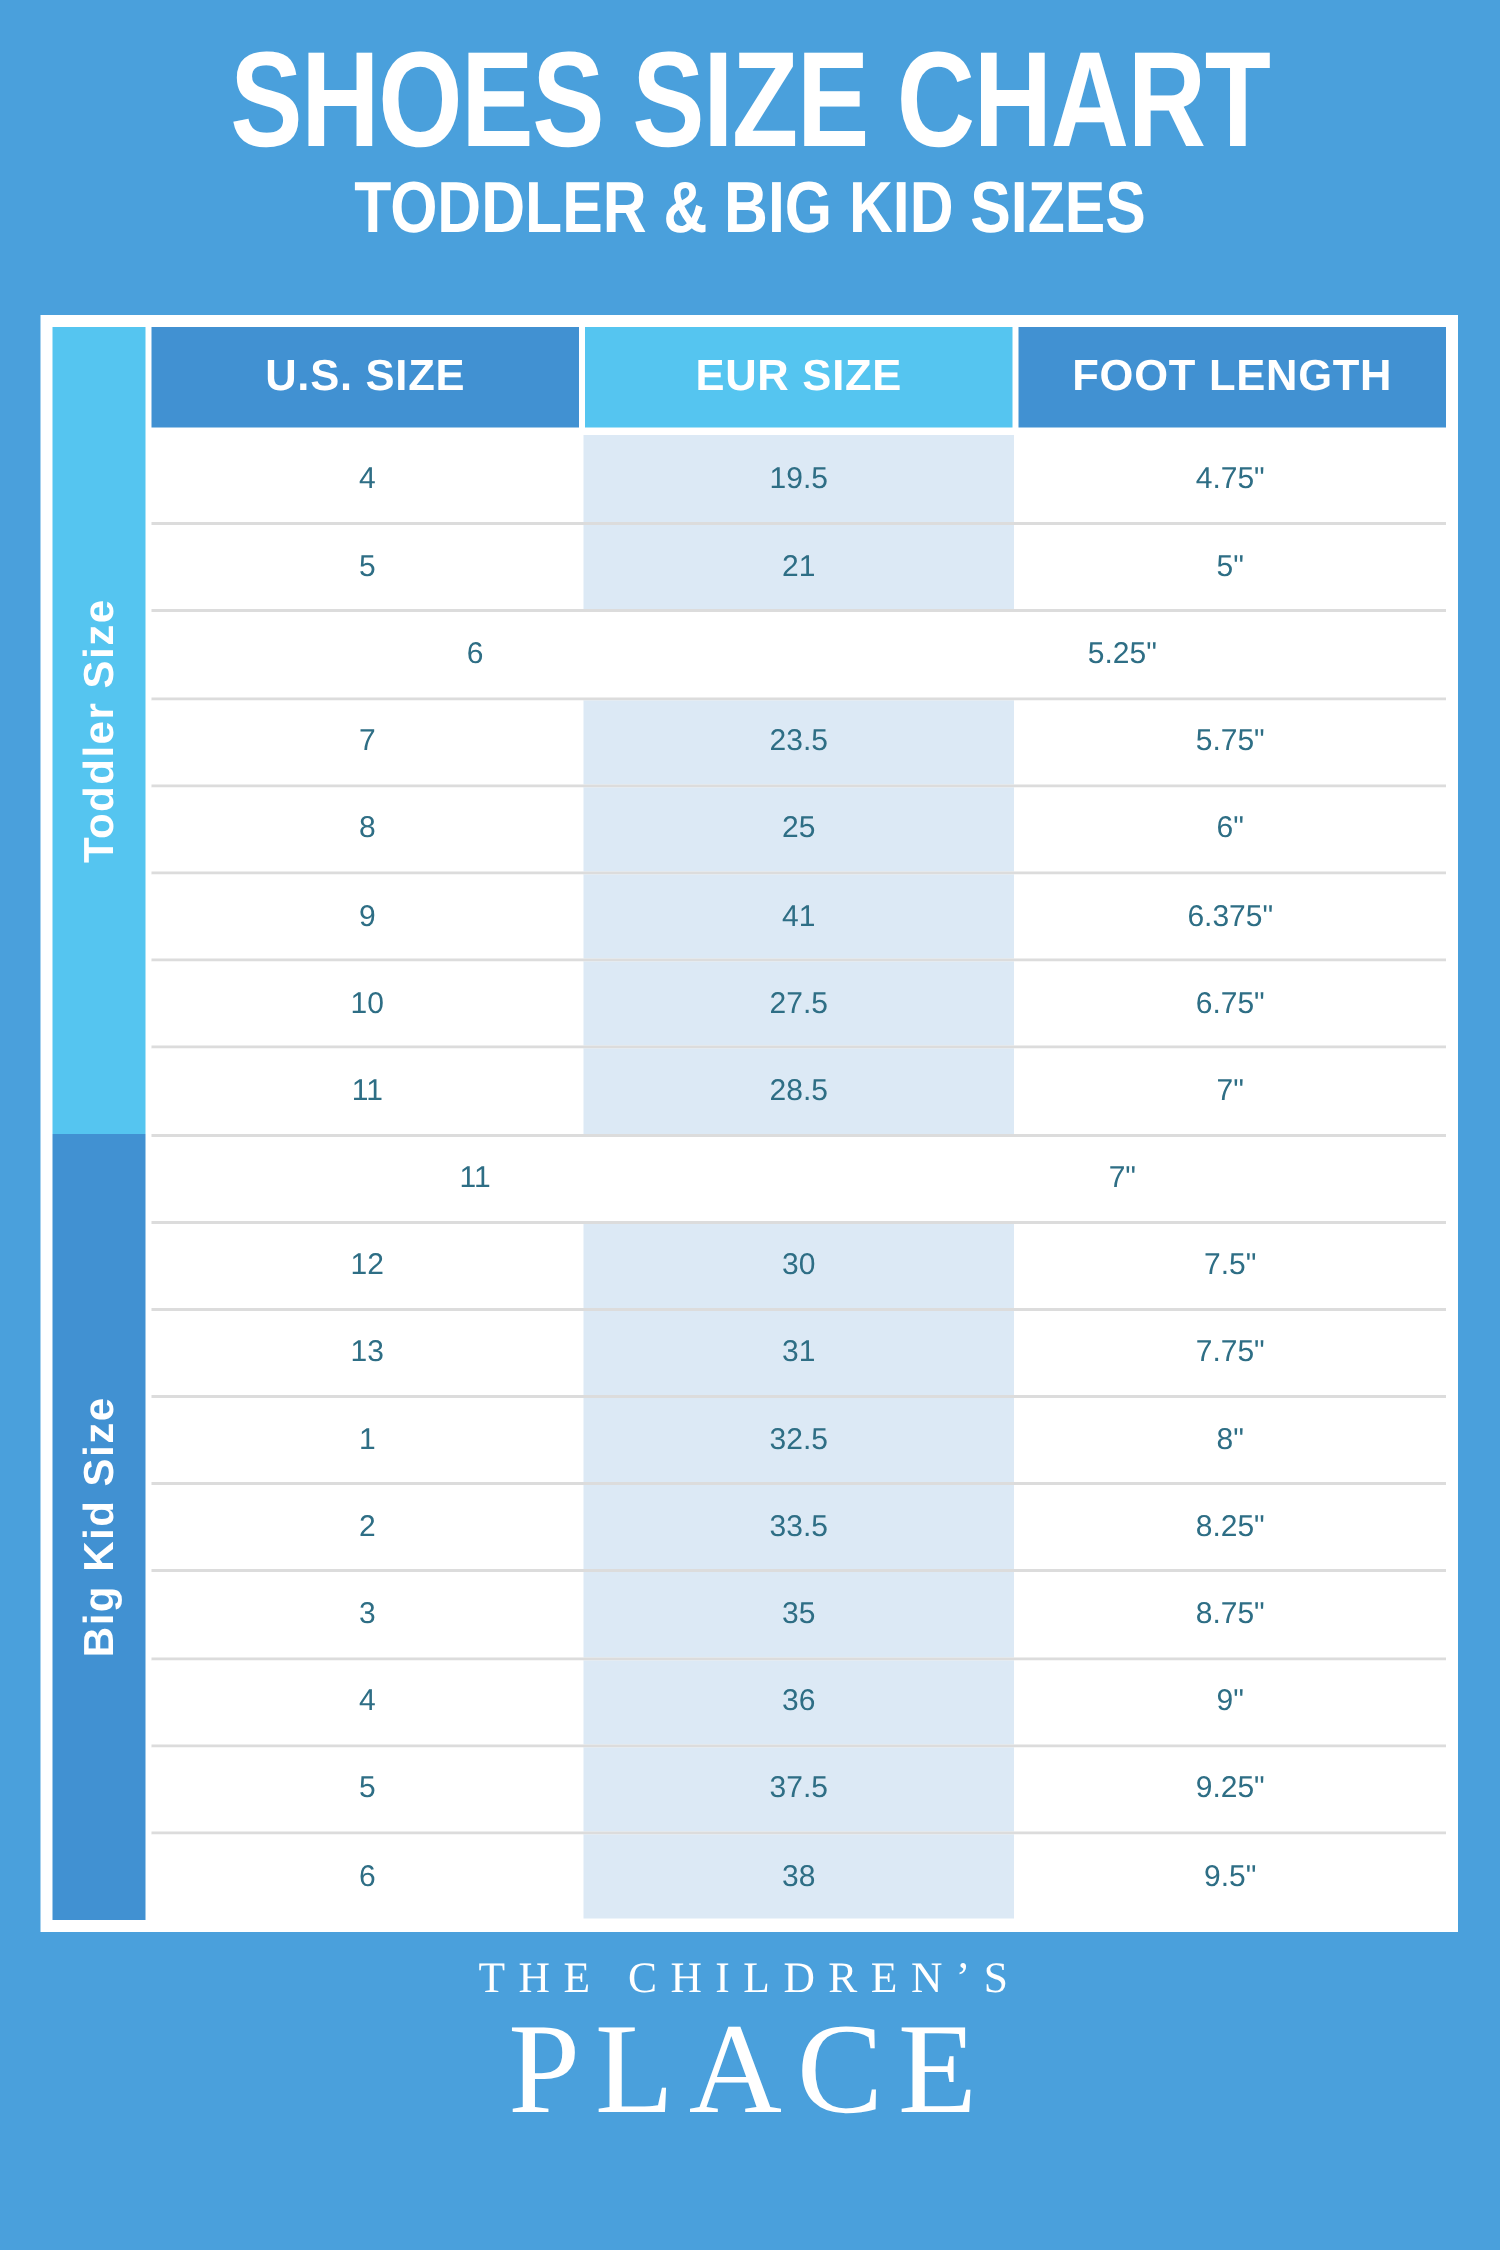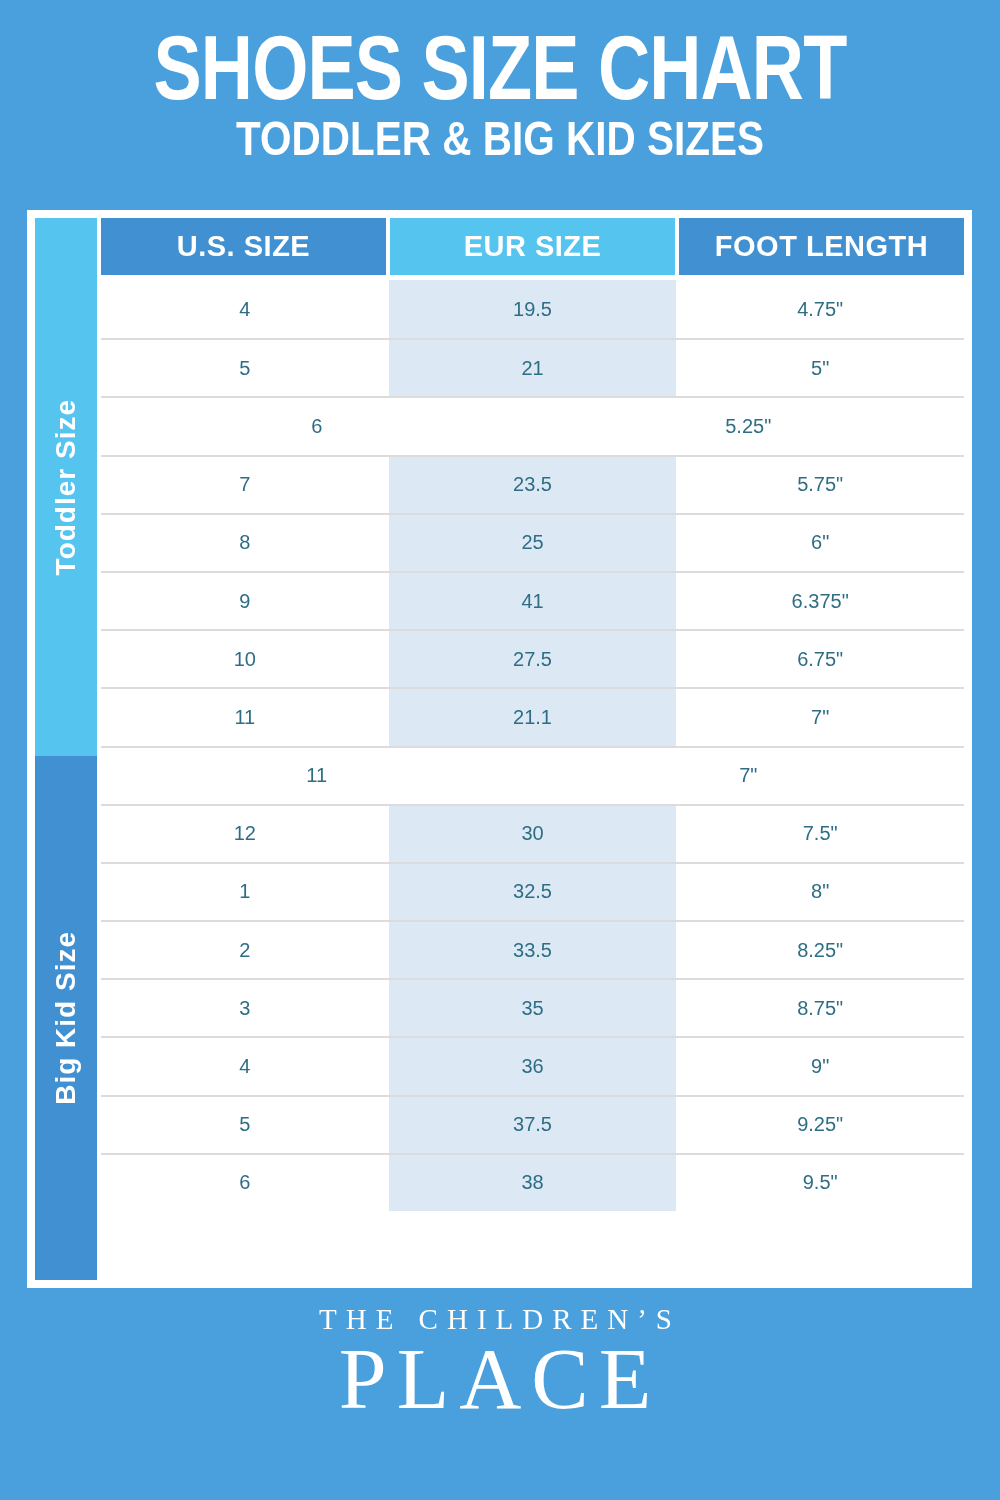--- a/index.html
+++ b/index.html
@@ -48,21 +48,21 @@
   .sidebar-bigkid{height:524px;background:var(--header-blue);}
   .vlabel{
     writing-mode:vertical-rl;
     transform:rotate(180deg);
     color:var(--white);
     font-size:28px;font-weight:700;
     letter-spacing:1px;
     white-space:nowrap;
   }
   .main{flex:1;display:flex;flex-direction:column;}
-  .header-row{display:flex;gap:4px;height:57px;}
+  .header-row{display:flex;gap:4px;height:67px;}
   .header-cell{
     flex:1;display:flex;align-items:center;justify-content:center;
     color:var(--white);font-size:29px;font-weight:700;
     letter-spacing:0.5px;
   }
   .header-cell.blue{background:var(--header-blue);}
   .header-cell.cyan{background:var(--cyan);}
   .rows{display:flex;flex-direction:column;margin-top:5px;}
   .row{display:flex;height:58.2px;box-sizing:border-box;border-top:2px solid var(--divider);}
   .row.first{border-top:none;}
@@ -142,31 +142,36 @@
             <div class="cell eur">41</div>
             <div class="cell">6.375"</div>
           </div>
           <div class="row">
             <div class="cell">10</div>
             <div class="cell eur">27.5</div>
             <div class="cell">6.75"</div>
           </div>
           <div class="row">
             <div class="cell">11</div>
-            <div class="cell eur">21.1</div>
+            <div class="cell eur">28.5</div>
             <div class="cell">7"</div>
           </div>
           <div class="row">
             <div class="cell">11</div>
             <div class="cell">7"</div>
           </div>
           <div class="row">
             <div class="cell">12</div>
             <div class="cell eur">30</div>
             <div class="cell">7.5"</div>
+          </div>
+          <div class="row">
+            <div class="cell">13</div>
+            <div class="cell eur">31</div>
+            <div class="cell">7.75"</div>
           </div>
           <div class="row">
             <div class="cell">1</div>
             <div class="cell eur">32.5</div>
             <div class="cell">8"</div>
           </div>
           <div class="row">
             <div class="cell">2</div>
             <div class="cell eur">33.5</div>
             <div class="cell">8.25"</div>

